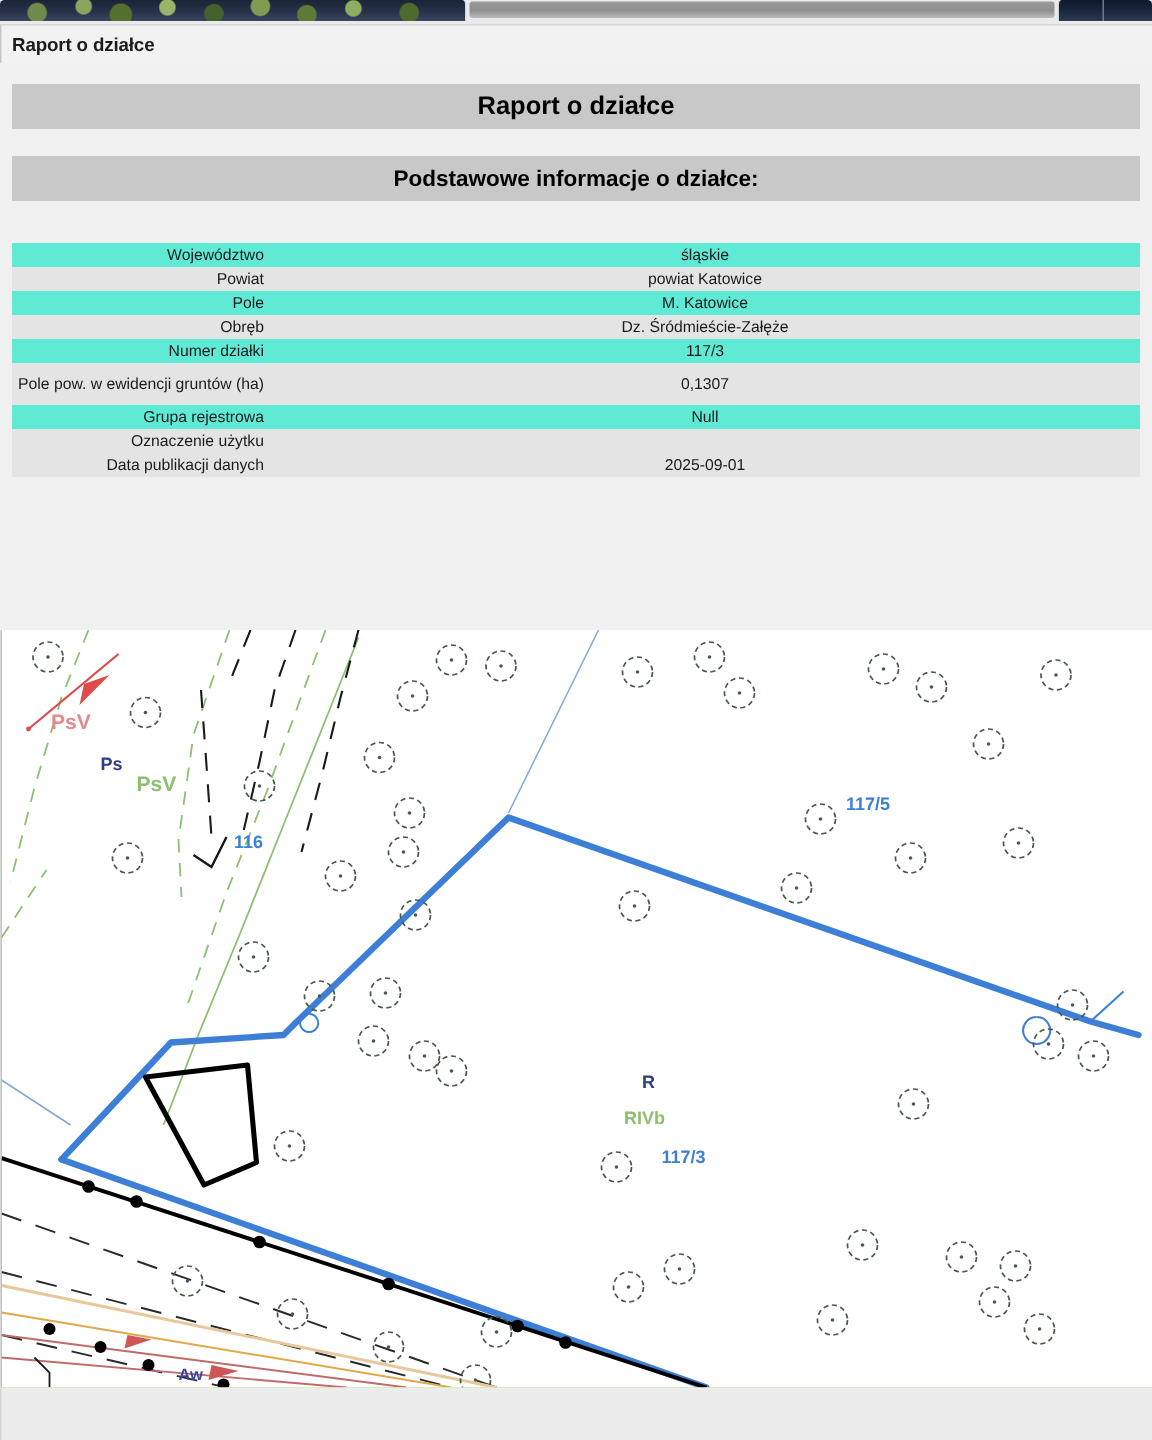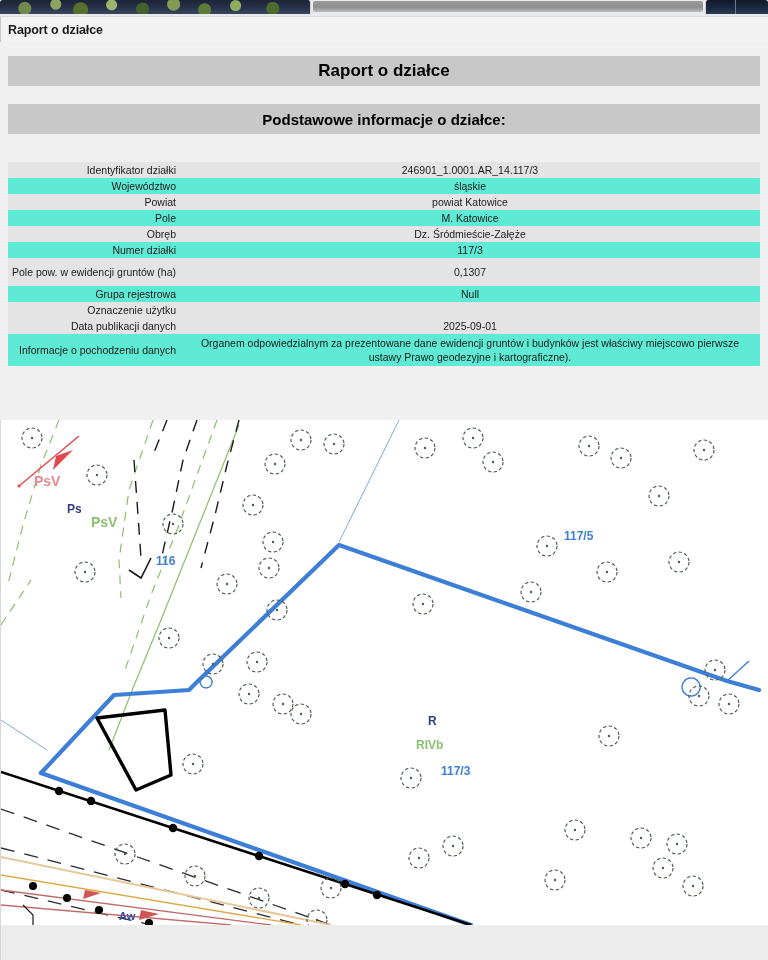--- a/index.html
+++ b/index.html
@@ -187,24 +187,20 @@
   <span class="title-text">Raport o działce</span>
 </div>
 
 <div id="report">
 
   <div class="banner" id="banner-main">Raport o działce</div>
   <div class="banner" id="banner-sub">Podstawowe informacje o działce:</div>
 
   <table id="info-table">
     <tbody>
-      <tr>
-        <td class="label">Identyfikator działki</td>
-        <td class="value">246901_1.0001.AR_14.117/3</td>
-      </tr>
       <tr class="alt">
         <td class="label">Województwo</td>
         <td class="value">śląskie</td>
       </tr>
       <tr>
         <td class="label">Powiat</td>
         <td class="value">powiat Katowice</td>
       </tr>
       <tr class="alt">
         <td class="label">Pole</td>
@@ -226,24 +222,20 @@
         <td class="label">Grupa rejestrowa</td>
         <td class="value">Null</td>
       </tr>
       <tr>
         <td class="label">Oznaczenie użytku</td>
         <td class="value"></td>
       </tr>
       <tr>
         <td class="label">Data publikacji danych</td>
         <td class="value">2025-09-01</td>
-      </tr>
-      <tr class="alt source">
-        <td class="label">Informacje o pochodzeniu danych</td>
-        <td class="value">Organem odpowiedzialnym za prezentowane dane ewidencji gruntów i budynków jest właściwy miejscowo pierwsze ustawy Prawo geodezyjne i kartograficzne).</td>
       </tr>
     </tbody>
   </table>
 </div>
 
 <div id="map-wrap">
   <svg id="map-svg" width="768" height="505" viewBox="0 0 768 505" xmlns="http://www.w3.org/2000/svg">
 
     <rect x="0" y="0" width="768" height="505" fill="#ffffff"></rect>
 

